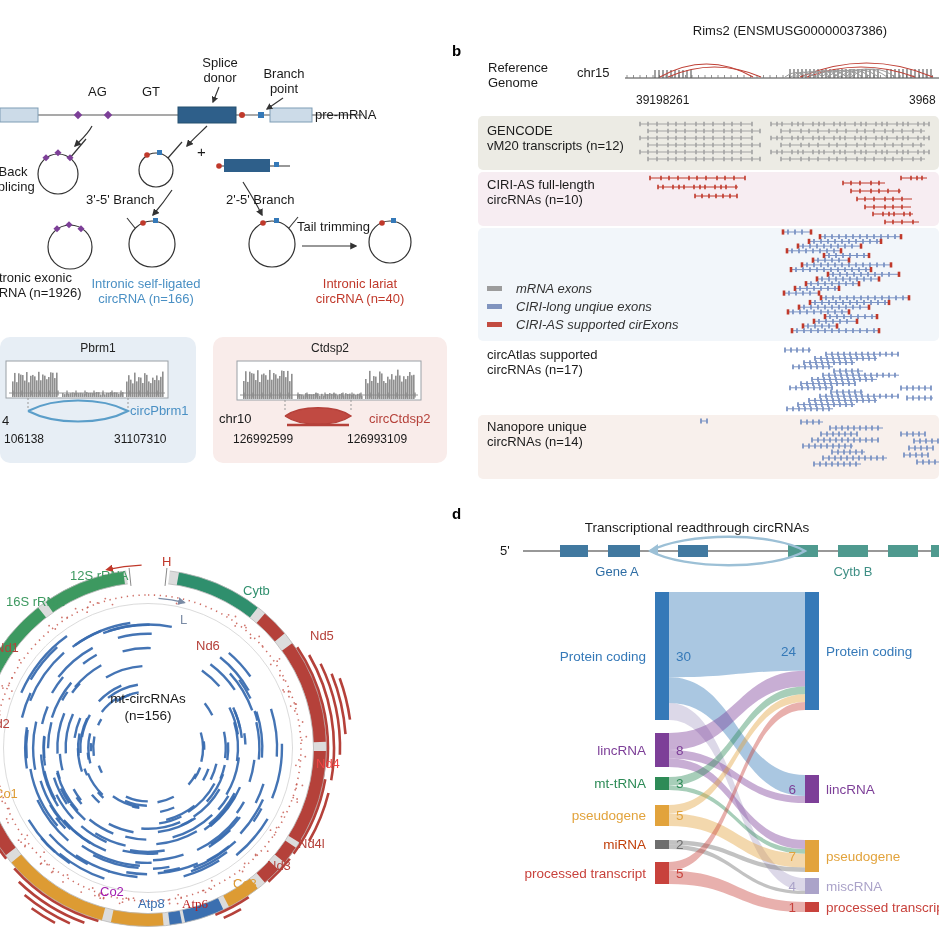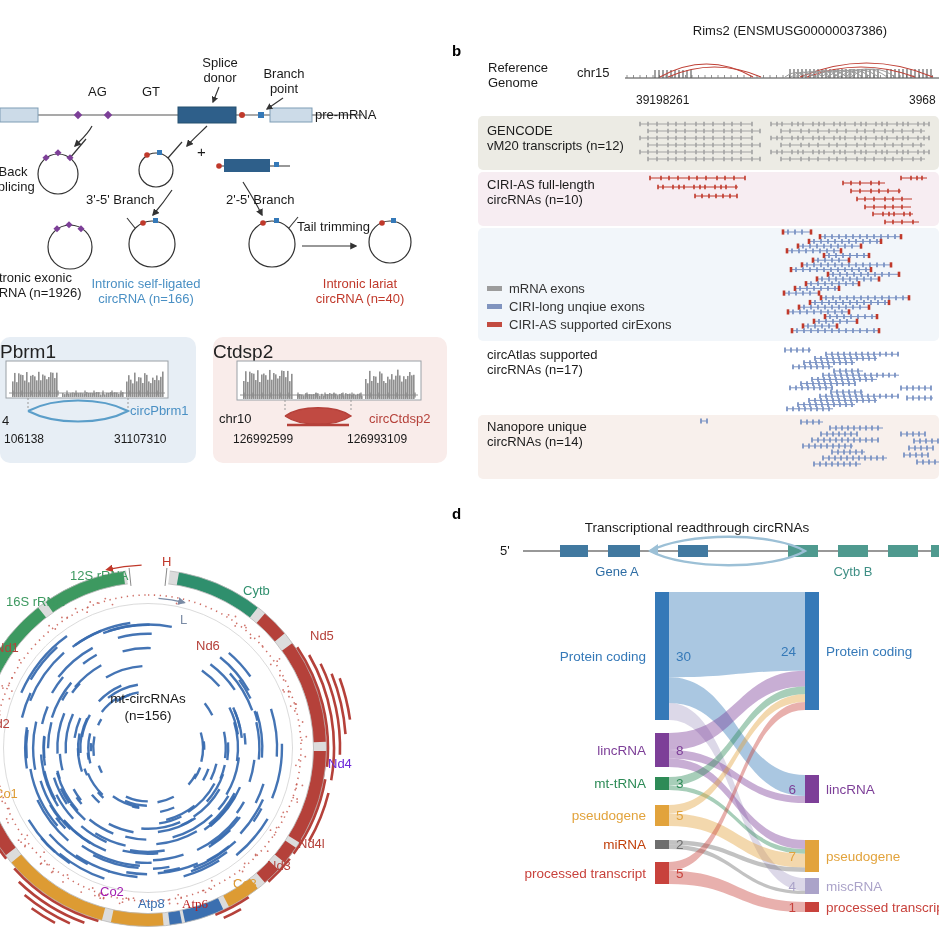--- a/index.html
+++ b/index.html
@@ -7,22 +7,22 @@
         font-family:"Liberation Sans",sans-serif;color:#1a1a1a;}
   .abs{position:absolute;}
   .lbl{position:absolute;font-size:13px;line-height:15px;color:#1a1a1a;white-space:pre-line;}
   .nw{white-space:nowrap;}
   .c{text-align:center;}
   .r{text-align:right;}
   .small{font-size:12px;}
   .panel-letter{position:absolute;font-size:15px;font-weight:bold;color:#000;}
   .stripe{position:absolute;left:478px;width:461px;border-radius:5px;}
   .card{position:absolute;top:337px;height:126px;border-radius:10px;overflow:hidden;}
-  .card .title{position:absolute;top:4px;left:0;width:100%;text-align:left;font-size:19px;color:#222;}
-  .legend-row{position:absolute;left:487px;display:flex;align-items:center;gap:7px;font-size:13px;color:#333;}
+  .card .title{position:absolute;top:4px;left:0;width:100%;text-align:center;font-size:12px;color:#222;}
+  .legend-row{position:absolute;left:487px;display:flex;align-items:center;gap:14px;font-size:13px;color:#333;font-style:italic;}
   .sw{width:15px;height:5px;display:inline-block;}
   .sankey-lbl{position:absolute;font-size:13.5px;line-height:15px;white-space:nowrap;}
   .num{font-size:13.5px;}
   svg{position:absolute;overflow:hidden;}
 </style>
 </head>
 <body>
 
 <div id="page">
 
@@ -1644,21 +1644,21 @@
   <div class="lbl nw" style="left: 6px; top: 594px; color: rgb(61, 153, 96);">16S rRNA</div>
   <div class="lbl nw" style="left: -5px; top: 640px; color: rgb(181, 65, 58);">Nd1</div>
   <div class="lbl nw" style="left: -14px; top: 716px; color: rgb(181, 65, 58);">Nd2</div>
   <div class="lbl nw" style="left: -6px; top: 786px; color: rgb(221, 155, 51);">Co1</div>
   <div class="lbl nw" style="left: 100px; top: 884px; color: #a21caf; text-align: center;">Co2</div>
   <div class="lbl nw" style="left: 138px; top: 896px; color: rgb(59, 111, 176);">Atp8</div>
   <div class="lbl nw" style="left: 182px; top: 896px; color: #b91c1c; font-family: Liberation Serif, serif;">Atp6</div>
   <div class="lbl nw" style="left: 233px; top: 876px; color: rgb(221, 155, 51);">Co3</div>
   <div class="lbl nw" style="left: 267px; top: 858px; color: rgb(181, 65, 58);">Nd3</div>
   <div class="lbl nw" style="left: 298px; top: 836px; color: rgb(181, 65, 58);">Nd4l</div>
-  <div class="lbl nw" style="left: 328px; top: 756px; color: #6d28d9;">Nd4</div>
+  <div class="lbl nw" style="left: 316px; top: 756px; color: #ef4444;">Nd4</div>
   <div class="lbl nw" style="left: 310px; top: 628px; color: rgb(181, 65, 58);">Nd5</div>
   <div class="lbl nw" style="left: 196px; top: 638px; color: rgb(181, 65, 58);">Nd6</div>
   <div class="lbl nw" style="left: 243px; top: 583px; color: rgb(47, 143, 109);">Cytb</div>
   <div class="lbl c" style="left:78px;top:690px;width:140px;font-size:13.5px;line-height:17px">mt-circRNAs
 (n=156)</div>
 
   <svg id="svg-d" class="abs" style="left:455px;top:505px" width="484" height="435" viewBox="0 0 484 435">
     <g>
       <path d="M68,46 H484" stroke="#333" stroke-width="1.2" fill="none"></path>
       <rect x="105" y="40" width="28" height="12" fill="#4179a0"></rect>

